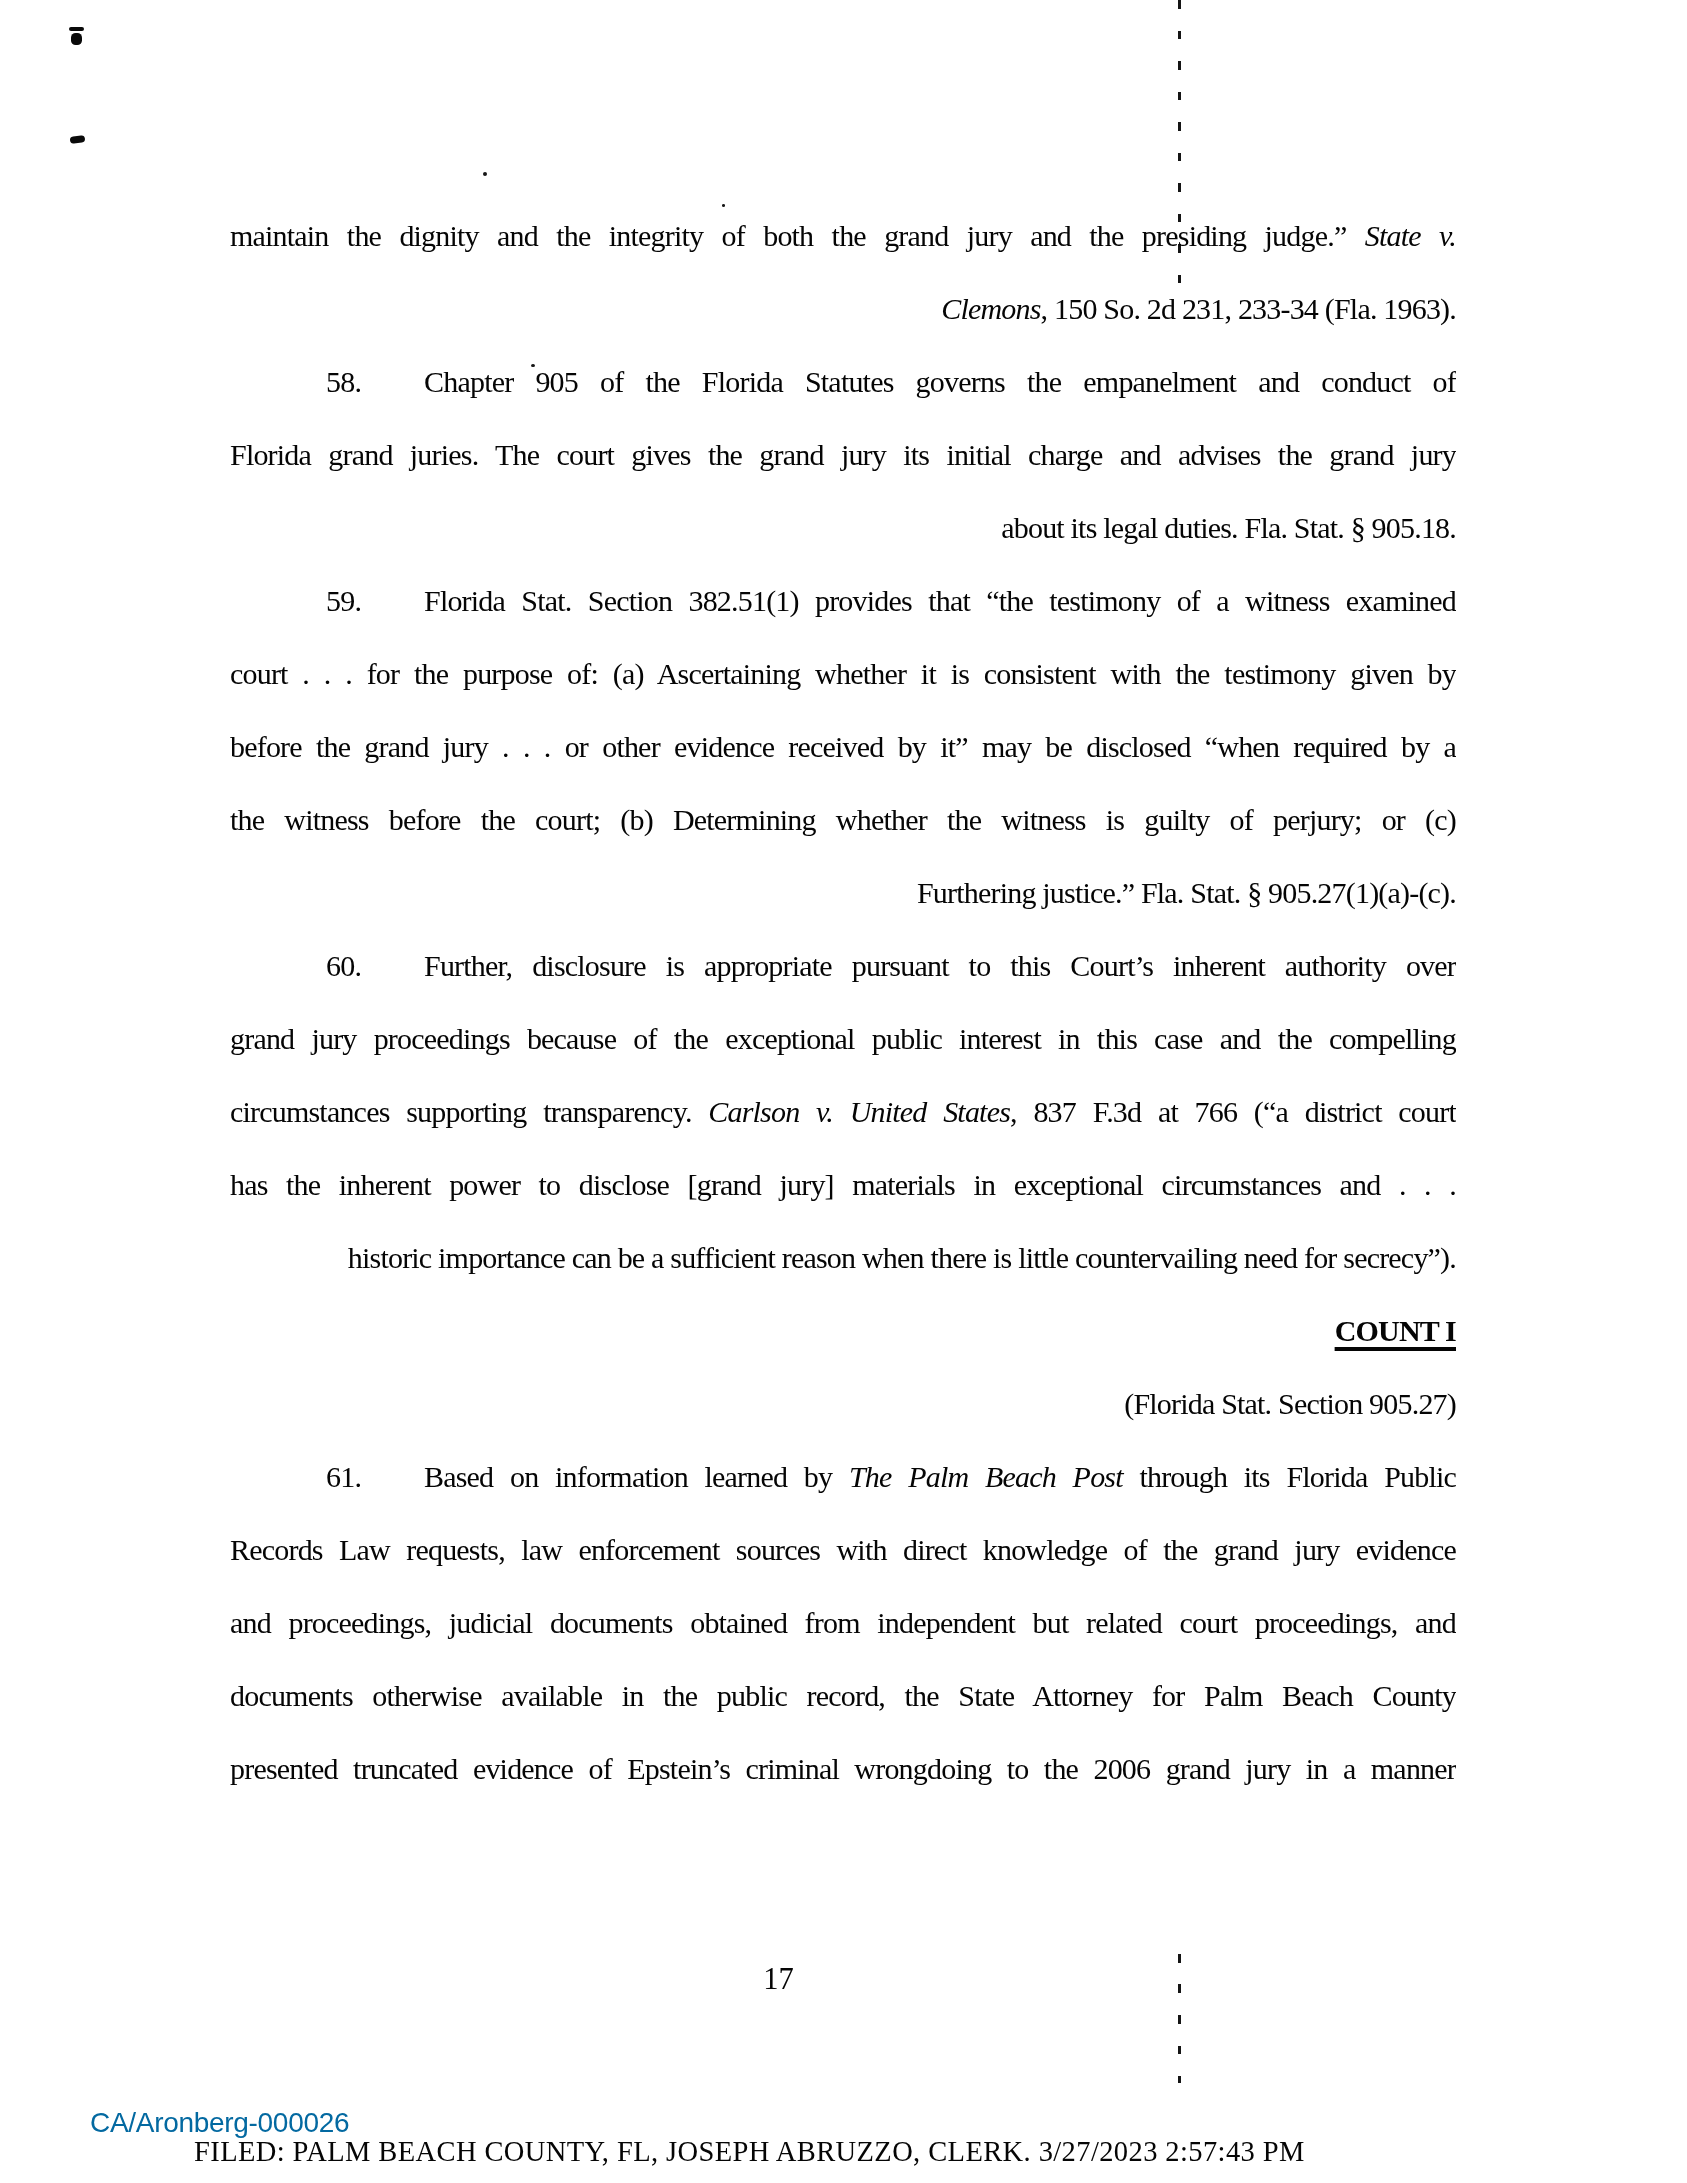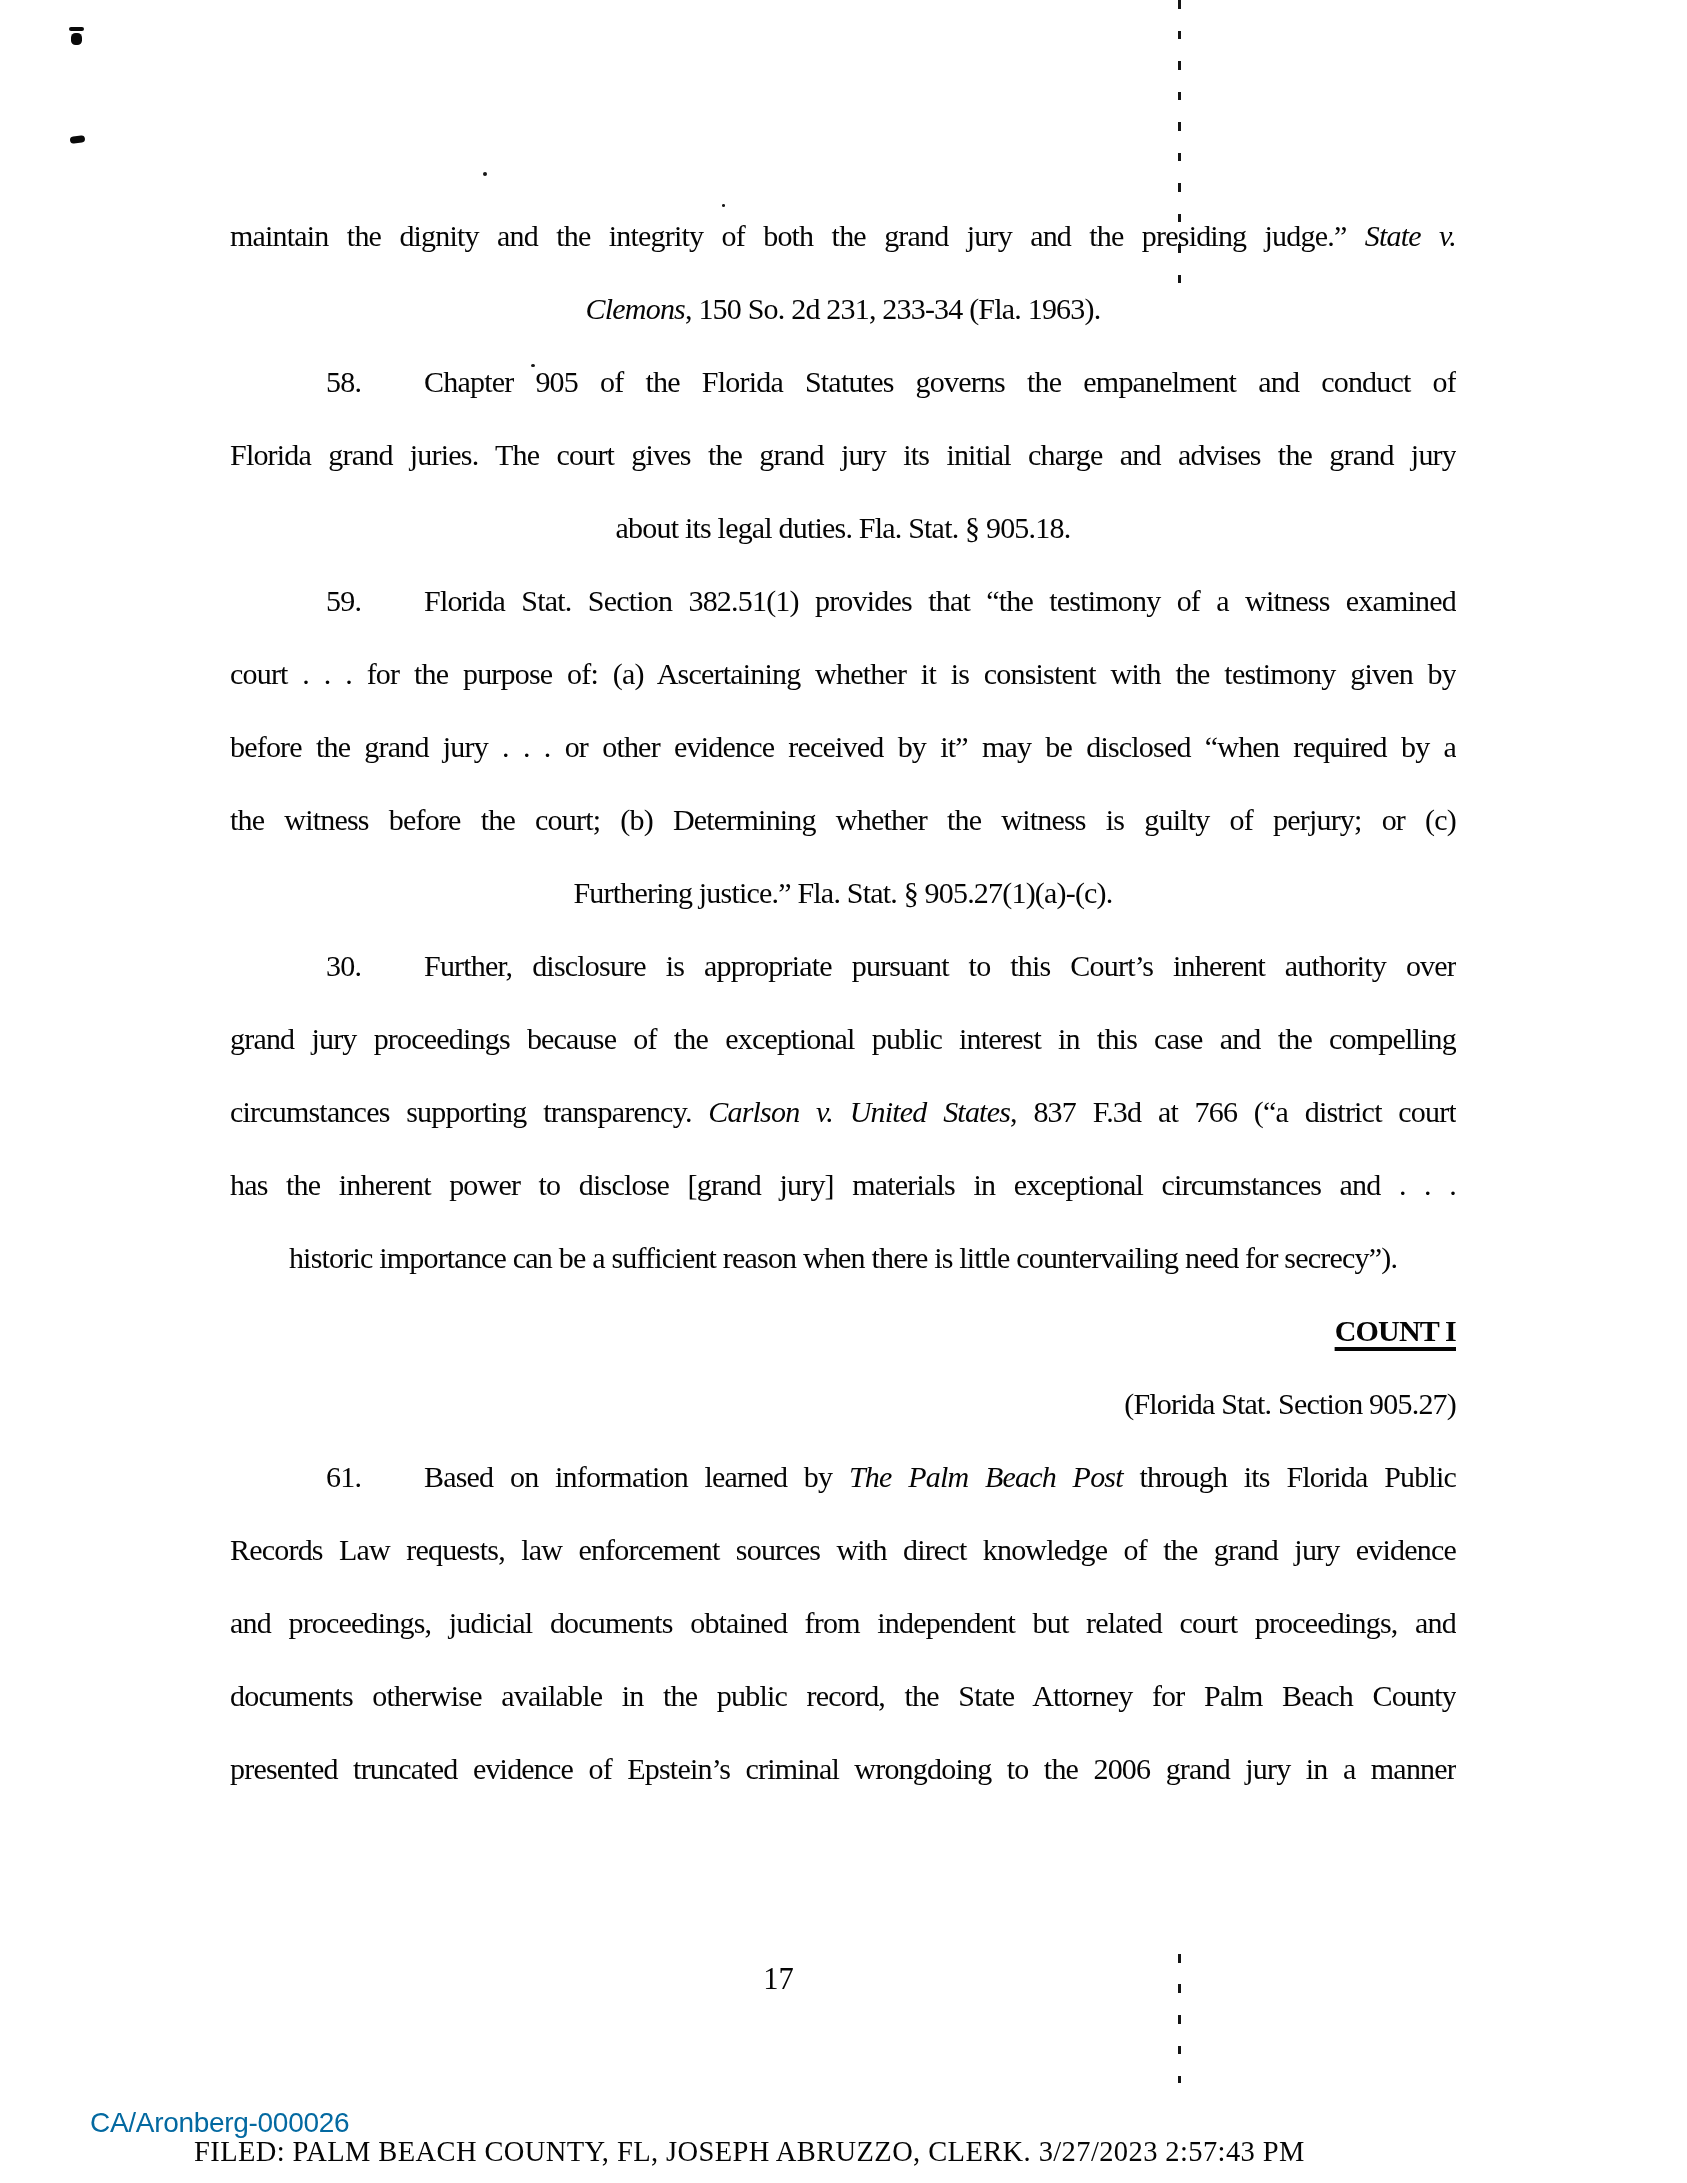--- a/index.html
+++ b/index.html
@@ -29,21 +29,21 @@
   }
   .line {
     height: 73px;
     overflow: hidden;
   }
   .line.justify {
     text-align: justify;
     text-align-last: justify;
     text-justify: inter-word;
   }
-  .line.left   { text-align: center; }
+  .line.left   { text-align: right; }
   .line.center { text-align: right; }
   .para-num {
     display: inline-block;
     margin-left: 96px;
     width: 98px;
   }
   .it { font-style: italic; }
   .bd { font-weight: bold; }
   .ul {
     text-decoration: underline;
@@ -128,21 +128,21 @@
       <div class="line justify"><span>maintain the dignity and the integrity of both the grand jury and the presiding judge.” </span><span class="it">State v.</span></div>
       <div class="line left"><span class="it">Clemons</span><span>, 150 So. 2d 231, 233-34 (Fla. 1963).</span></div>
       <div class="line justify"><span class="para-num">58.</span><span>Chapter 905 of the Florida Statutes governs the empanelment and conduct of</span></div>
       <div class="line justify"><span>Florida grand juries. The court gives the grand jury its initial charge and advises the grand jury</span></div>
       <div class="line left"><span>about its legal duties. Fla. Stat. § 905.18.</span></div>
       <div class="line justify"><span class="para-num">59.</span><span>Florida Stat. Section 382.51(1) provides that “the testimony of a witness examined</span></div>
       <div class="line justify"><span>court . . . for the purpose of: (a) Ascertaining whether it is consistent with the testimony given by</span></div>
       <div class="line justify"><span>before the grand jury . . . or other evidence received by it” may be disclosed “when required by a</span></div>
       <div class="line justify"><span>the witness before the court; (b) Determining whether the witness is guilty of perjury; or (c)</span></div>
       <div class="line left"><span>Furthering justice.” Fla. Stat. § 905.27(1)(a)-(c).</span></div>
-      <div class="line justify"><span class="para-num">30.</span><span>Further, disclosure is appropriate pursuant to this Court’s inherent authority over</span></div>
+      <div class="line justify"><span class="para-num">60.</span><span>Further, disclosure is appropriate pursuant to this Court’s inherent authority over</span></div>
       <div class="line justify"><span>grand jury proceedings because of the exceptional public interest in this case and the compelling</span></div>
       <div class="line justify"><span>circumstances supporting transparency. </span><span class="it">Carlson v. United States</span><span>, 837 F.3d at 766 (“a district court</span></div>
       <div class="line justify"><span>has the inherent power to disclose [grand jury] materials in exceptional circumstances and . . .</span></div>
       <div class="line left"><span>historic importance can be a sufficient reason when there is little countervailing need for secrecy”).</span></div>
       <div class="line center"><span class="bd ul">COUNT I</span></div>
       <div class="line center"><span>(Florida Stat. Section 905.27)</span></div>
       <div class="line justify"><span class="para-num">61.</span><span>Based on information learned by </span><span class="it">The Palm Beach Post</span><span> through its Florida Public</span></div>
       <div class="line justify"><span>Records Law requests, law enforcement sources with direct knowledge of the grand jury evidence</span></div>
       <div class="line justify"><span>and proceedings, judicial documents obtained from independent but related court proceedings, and</span></div>
       <div class="line justify"><span>documents otherwise available in the public record, the State Attorney for Palm Beach County</span></div>

